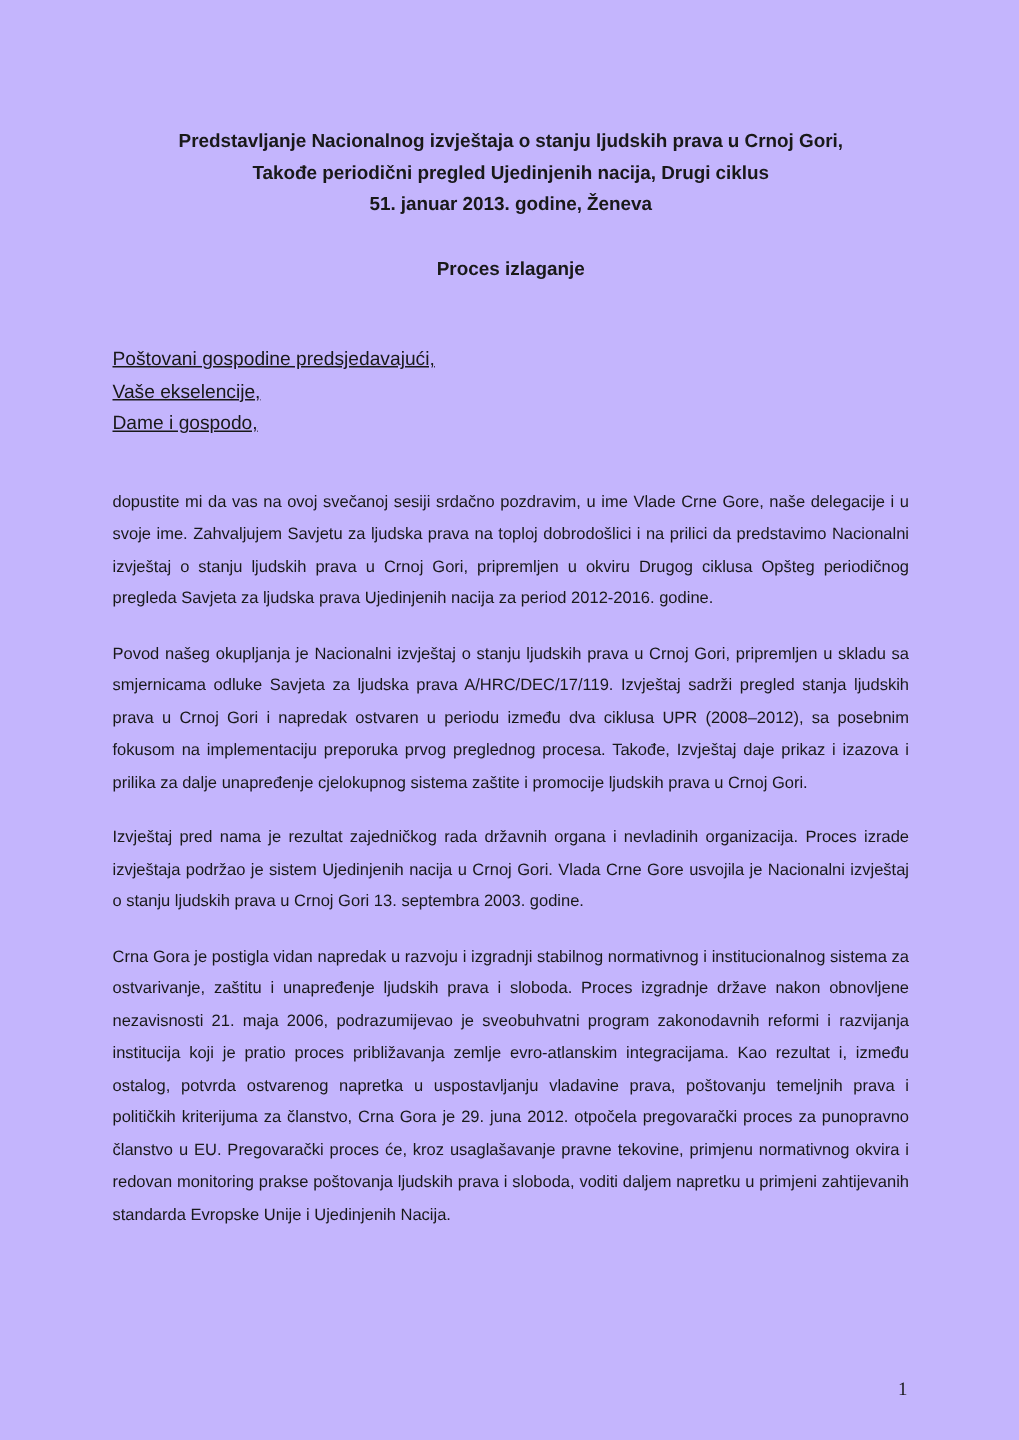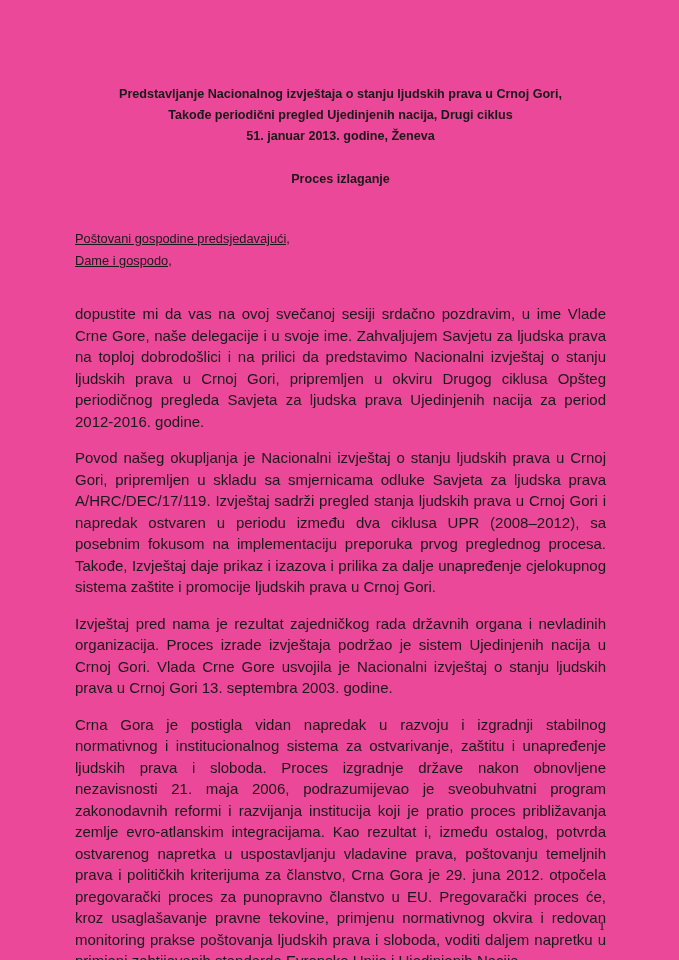--- a/index.html
+++ b/index.html
@@ -6,21 +6,21 @@
   html, body {
     margin: 0;
     padding: 0;
     background: #ffffff;
   }
 
   .page {
     position: relative;
     width: 679px;
     height: 960px;
-    background: #ec4899;
+    background: #c4b5fd;
     margin: 0 auto;
     overflow: hidden;
     font-family: "Liberation Sans", "DejaVu Sans", sans-serif;
     color: #191919;
     -webkit-font-smoothing: antialiased;
   }
 
   .content {
     position: absolute;
     left: 75px;
@@ -63,21 +63,21 @@
     display: block;
   }
 
   
   .body-block {
     margin-top: 32px;
   }
 
   p.para {
     margin: 0 0 14px 0;
-    font-size: 15px;
+    font-size: 11px;
     line-height: 21.5px;
     text-align: justify;
     text-justify: inter-word;
     hyphens: none;
   }
 
   p.para:last-child {
     margin-bottom: 0;
   }
 
@@ -107,20 +107,21 @@
     <div class="heading">
       <span class="hline">Predstavljanje Nacionalnog izvještaja o stanju ljudskih prava u Crnoj Gori,</span>
       <span class="hline">Takođe periodični pregled Ujedinjenih nacija, Drugi ciklus</span>
       <span class="hline">51. januar 2013. godine, Ženeva</span>
     </div>
 
     <div class="subtitle">Proces izlaganje</div>
 
     <div class="salutation">
       <span class="sline">Poštovani gospodine predsjedavajući,</span>
+      <span class="sline">Vaše ekselencije,</span>
       <span class="sline">Dame i gospodo,</span>
     </div>
 
     <div class="body-block">
       <p class="para gap-lg">dopustite mi da vas na ovoj svečanoj sesiji srdačno pozdravim, u ime Vlade Crne Gore, naše delegacije i u svoje ime. Zahvaljujem Savjetu za ljudska prava na toploj dobrodošlici i na prilici da predstavimo Nacionalni izvještaj o stanju ljudskih prava u Crnoj Gori, pripremljen u okviru Drugog ciklusa Opšteg periodičnog pregleda Savjeta za ljudska prava Ujedinjenih nacija za period 2012-2016. godine.</p>
       <p class="para gap-lg">Povod našeg okupljanja je Nacionalni izvještaj o stanju ljudskih prava u Crnoj Gori, pripremljen u skladu sa smjernicama odluke Savjeta za ljudska prava A/HRC/DEC/17/119. Izvještaj sadrži pregled stanja ljudskih prava u Crnoj Gori i napredak ostvaren u periodu između dva ciklusa UPR (2008–2012), sa posebnim fokusom na implementaciju preporuka prvog preglednog procesa. Takođe, Izvještaj daje prikaz i izazova i prilika za dalje unapređenje cjelokupnog sistema zaštite i promocije ljudskih prava u Crnoj Gori.</p>
       <p class="para gap-lg">Izvještaj pred nama je rezultat zajedničkog rada državnih organa i nevladinih organizacija. Proces izrade izvještaja podržao je sistem Ujedinjenih nacija u Crnoj Gori. Vlada Crne Gore usvojila je Nacionalni izvještaj o stanju ljudskih prava u Crnoj Gori 13. septembra 2003. godine.</p>
       <p class="para">Crna Gora je postigla vidan napredak u razvoju i izgradnji stabilnog normativnog i institucionalnog sistema za ostvarivanje, zaštitu i unapređenje ljudskih prava i sloboda. Proces izgradnje države nakon obnovljene nezavisnosti 21. maja 2006, podrazumijevao je sveobuhvatni program zakonodavnih reformi i razvijanja institucija koji je pratio proces približavanja zemlje evro-atlanskim integracijama. Kao rezultat i, između ostalog, potvrda ostvarenog napretka u uspostavljanju vladavine prava, poštovanju temeljnih prava i političkih kriterijuma za članstvo, Crna Gora je 29. juna 2012. otpočela pregovarački proces za punopravno članstvo u EU. Pregovarački proces će, kroz usaglašavanje pravne tekovine, primjenu normativnog okvira i redovan monitoring prakse poštovanja ljudskih prava i sloboda, voditi daljem napretku u primjeni zahtijevanih standarda Evropske Unije i Ujedinjenih Nacija.</p>
     </div>
 

